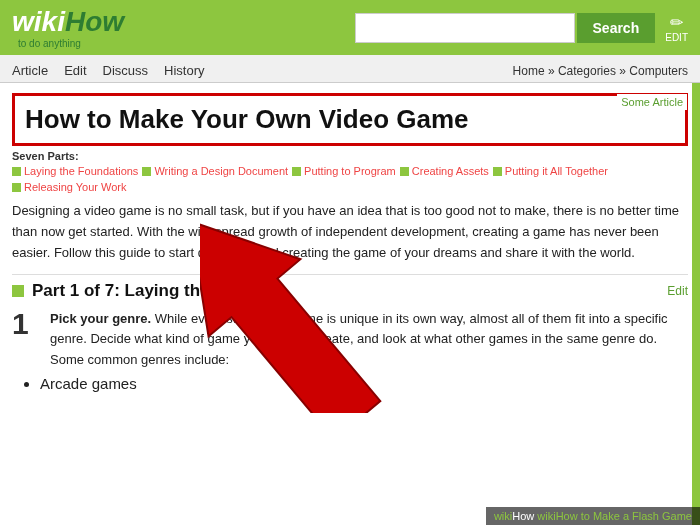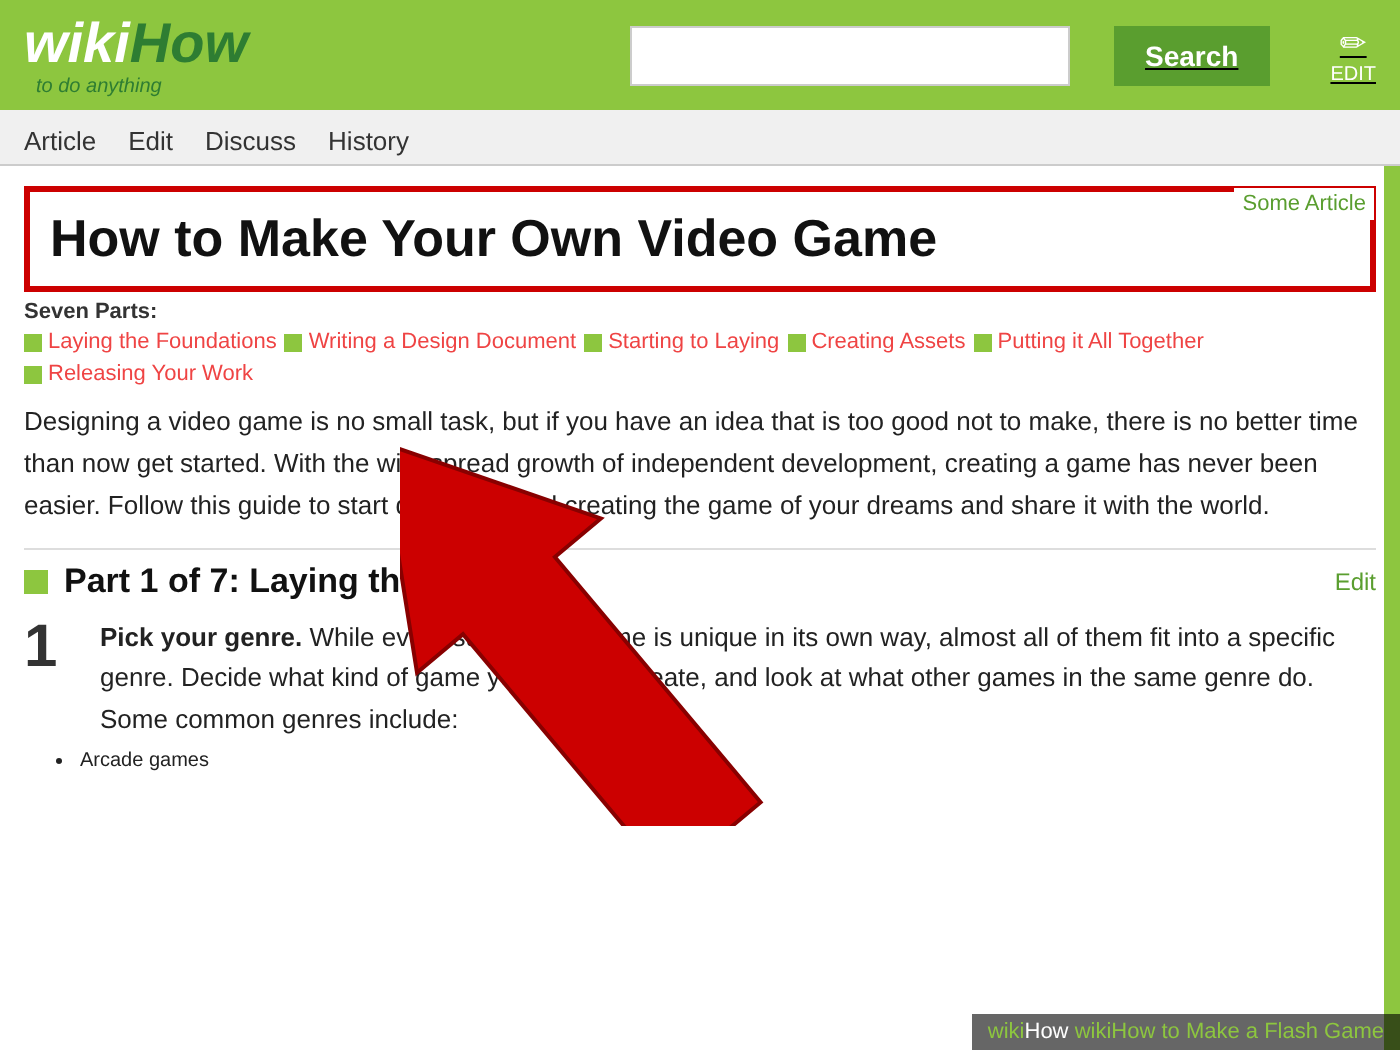--- a/index.html
+++ b/index.html
@@ -30,35 +30,33 @@
     #logo-how {
       font-size: 28px;
       font-weight: bold;
       color: #2e7d32;
       font-style: italic;
     }
     #logo-tagline {
       font-size: 10px;
       color: #2e7d32;
       margin-left: 6px;
-      font-style: italic;
     }
     #logo-stack {
       display: flex;
       flex-direction: column;
     }
     #logo-row {
       display: flex;
       align-items: baseline;
     }
     #search-area {
       display: flex;
-      align-items: flex-end;
-      gap: 22px;
-      text-decoration: underline;
+      align-items: flex-start;
+      gap: 2px;
     }
     #search-input {
       width: 220px;
       height: 30px;
       border: 1px solid #ccc;
       padding: 4px 8px;
       font-size: 13px;
       background: white;
     }
     #search-button {
@@ -241,21 +239,21 @@
     #step-content {
       font-size: 13px;
       line-height: 1.6;
       color: #222;
     }
     #step-content strong { font-weight: bold; }
 
     
     #bullet-list {
       margin: 4px 12px 18px 40px;
-      font-size: 10px;
+      font-size: 15px;
       color: #222;
     }
     #bullet-list li { margin-bottom: 2px; list-style-type: disc; }
 
     
     #watermark {
       position: absolute;
       bottom: 0;
       right: 0;
       background: rgba(0,0,0,0.6);
@@ -296,20 +294,21 @@
   </div>
 </div>
 
 <div id="navbar">
   <div id="nav-left">
     <a>Article</a>
     <a>Edit</a>
     <a>Discuss</a>
     <a>History</a>
   </div>
+  <div id="breadcrumb">Home » Categories » Computers</div>
 </div>
 
 <div id="main">
 
   <div id="right-strip"></div>
 
   <div id="article-title-box">
     <h1 id="article-title">How to Make Your Own Video Game</h1>
     <span id="edit-article-link">Some Article</span>
   </div>
@@ -320,21 +319,21 @@
       <span class="part-link">
           <span class="part-square"></span>
           <span>Laying the Foundations</span>
         </span>
       <span class="part-link">
           <span class="part-square"></span>
           <span>Writing a Design Document</span>
         </span>
       <span class="part-link">
           <span class="part-square"></span>
-          <span>Starting to Laying</span>
+          <span>Putting to Program</span>
         </span>
       <span class="part-link">
           <span class="part-square"></span>
           <span>Creating Assets</span>
         </span>
       <span class="part-link">
           <span class="part-square"></span>
           <span>Putting it All Together</span>
         </span>
       <span class="part-link">

